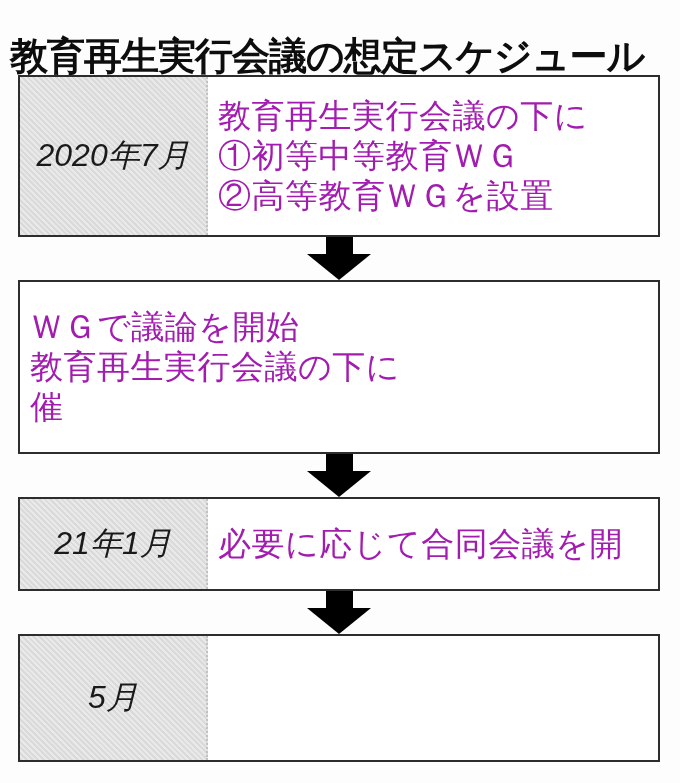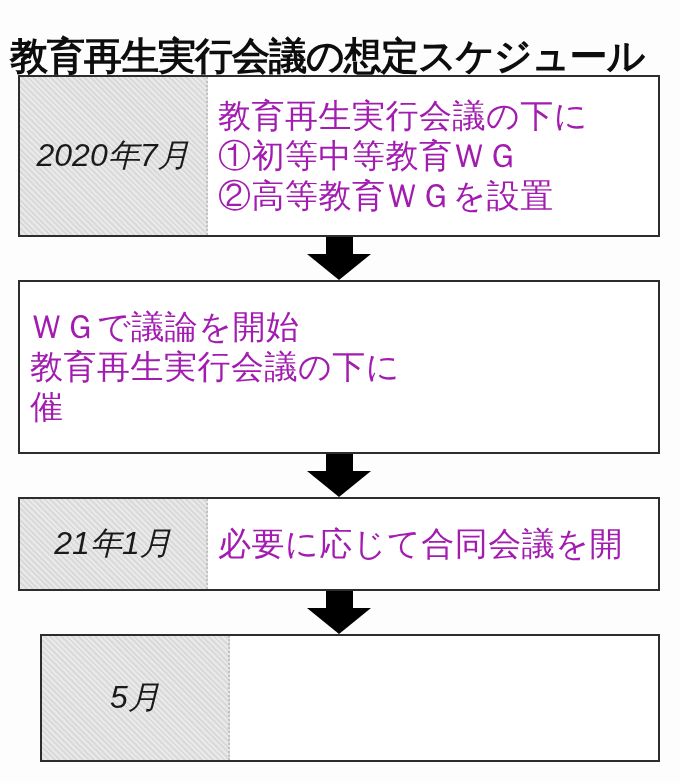--- a/index.html
+++ b/index.html
@@ -37,21 +37,21 @@
   }
   .row-box {
     display: flex;
     border: 2px solid #2d2d2d;
     background: #ffffff;
     box-sizing: border-box;
   }
   .row-box.h1 { height: 162px; }
   .row-box.h2 { height: 174px; }
   .row-box.h3 { height: 94px; }
-  .row-box.h4 { height: 128px; margin-left: 22px; }
+  .row-box.h4 { height: 128px; }
   .date-cell {
     width: 188px;
     flex: none;
     background: repeating-linear-gradient(
       45deg,
       #dadada 0px, #dadada 2px,
       #e9e9e9 2px, #e9e9e9 4px
     );
     border-right: 2px dotted #c2c2c2;
     display: flex;

